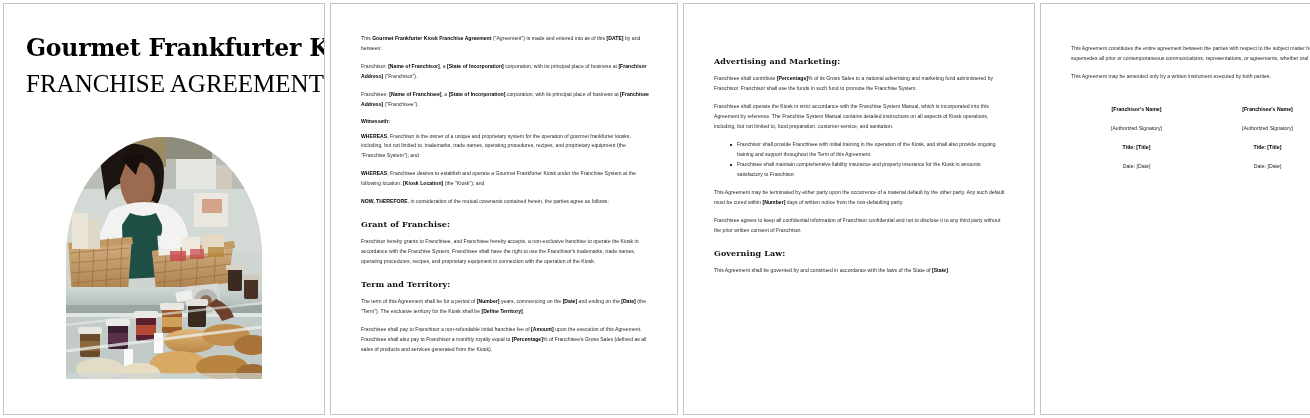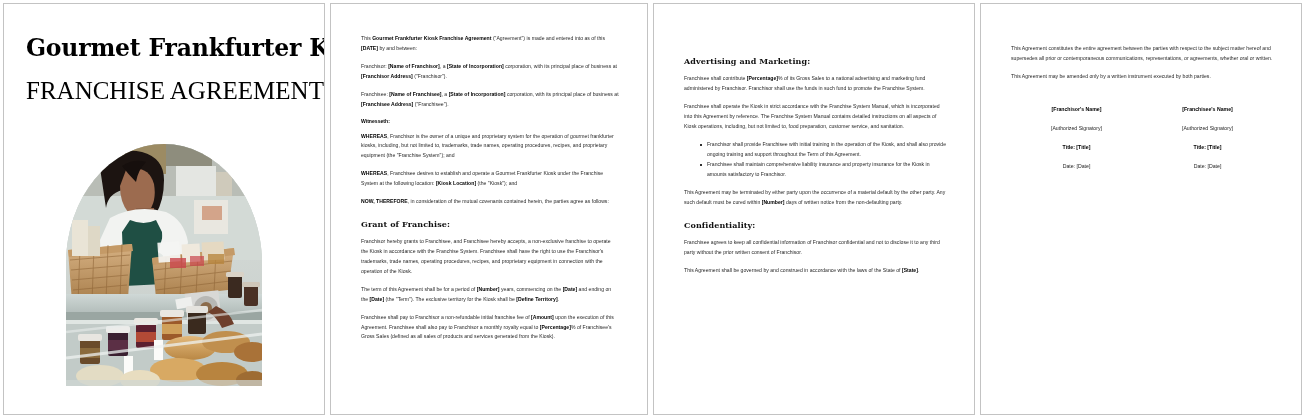--- a/index.html
+++ b/index.html
@@ -24,22 +24,22 @@
     background: #ffffff;
     border: 1px solid #c3c3c3;
     box-sizing: border-box;
     height: 412px;
     margin: 3px 0 0 3px;
     position: relative;
     overflow: hidden;
     flex: 0 0 auto;
   }
   .page-1 { width: 322px; }
-  .page-2 { width: 318px; margin-left: 5px; }
-  .page-3 { width: 322px; margin-left: 5px; }
+  .page-2 { width: 348px; margin-left: 5px; }
+  .page-3 { width: 352px; margin-left: 5px; }
   .page-4 { width: 322px; margin-left: 5px; }
 
   
   .cover-inner {
     padding: 30px 22px 0 22px;
     text-align: center;
   }
   .cover-title {
     font-family: "DejaVu Serif", "Liberation Serif", serif;
     font-weight: bold;
@@ -47,21 +47,21 @@
     letter-spacing: -0.2px;
     color: #000000;
     line-height: 1.25;
     white-space: nowrap;
   }
   .cover-subtitle {
     font-family: "Liberation Serif", "DejaVu Serif", serif;
     font-weight: normal;
     font-size: 25px;
     color: #000000;
-    margin-top: 13px;
+    margin-top: 6px;
     line-height: 1.2;
     white-space: nowrap;
   }
   .cover-photo-wrap {
     margin: 38px auto 0 auto;
     width: 196px;
     height: 242px;
     position: relative;
   }
   .cover-photo {
@@ -335,20 +335,21 @@
 
       <p class="para"><b>WHEREAS</b><span>, Franchisor is the owner of a unique and proprietary system for the operation of gourmet frankfurter kiosks, including, but not limited to, trademarks, trade names, operating procedures, recipes, and proprietary equipment (the "Franchise System"); and</span></p>
 
       <p class="para"><b>WHEREAS</b><span>, Franchisee desires to establish and operate a Gourmet Frankfurter Kiosk under the Franchise System at the following location: </span><b>[Kiosk Location]</b><span> (the "Kiosk"); and</span></p>
 
       <p class="para"><b>NOW, THEREFORE</b><span>, in consideration of the mutual covenants contained herein, the parties agree as follows:</span></p>
 
       <h2 class="heading">Grant of Franchise:</h2>
       <p class="para">Franchisor hereby grants to Franchisee, and Franchisee hereby accepts, a non-exclusive franchise to operate the Kiosk in accordance with the Franchise System. Franchisee shall have the right to use the Franchisor's trademarks, trade names, operating procedures, recipes, and proprietary equipment in connection with the operation of the Kiosk.</p>
 
+      <h2 class="heading">Term and Territory:</h2>
       <p class="para"><span>The term of this Agreement shall be for a period of </span><b>[Number]</b><span> years, commencing on the </span><b>[Date]</b><span> and ending on the </span><b>[Date]</b><span> (the "Term"). The exclusive territory for the Kiosk shall be </span><b>[Define Territory]</b><span>.</span></p>
 
       <p class="para"><span>Franchisee shall pay to Franchisor a non-refundable initial franchise fee of </span><b>[Amount]</b><span> upon the execution of this Agreement. Franchisee shall also pay to Franchisor a monthly royalty equal to </span><b>[Percentage]</b><span>% of Franchisee's Gross Sales (defined as all sales of products and services generated from the Kiosk).</span></p>
 
     </div>
   </div>
 
   <div class="page page-3">
     <div class="text-inner">
 
@@ -357,23 +358,23 @@
 
       <p class="para">Franchisee shall operate the Kiosk in strict accordance with the Franchise System Manual, which is incorporated into this Agreement by reference. The Franchise System Manual contains detailed instructions on all aspects of Kiosk operations, including, but not limited to, food preparation, customer service, and sanitation.</p>
 
       <ul class="bullets">
         <li>Franchisor shall provide Franchisee with initial training in the operation of the Kiosk, and shall also provide ongoing training and support throughout the Term of this Agreement.</li>
         <li>Franchisee shall maintain comprehensive liability insurance and property insurance for the Kiosk in amounts satisfactory to Franchisor.</li>
       </ul>
 
       <p class="para"><span>This Agreement may be terminated by either party upon the occurrence of a material default by the other party. Any such default must be cured within </span><b>[Number]</b><span> days of written notice from the non-defaulting party.</span></p>
 
-      <h2 class="heading">Confidentiality:</h2>
       <p class="para">Franchisee agrees to keep all confidential information of Franchisor confidential and not to disclose it to any third party without the prior written consent of Franchisor.</p>
 
+      <h2 class="heading">Governing Law:</h2>
       <p class="para"><span>This Agreement shall be governed by and construed in accordance with the laws of the State of </span><b>[State]</b><span>.</span></p>
 
     </div>
   </div>
 
   <div class="page page-4">
     <div class="text-inner">
 
       <p class="para">This Agreement constitutes the entire agreement between the parties with respect to the subject matter hereof and supersedes all prior or contemporaneous communications, representations, or agreements, whether oral or written.</p>
       <p class="para">This Agreement may be amended only by a written instrument executed by both parties.</p>

